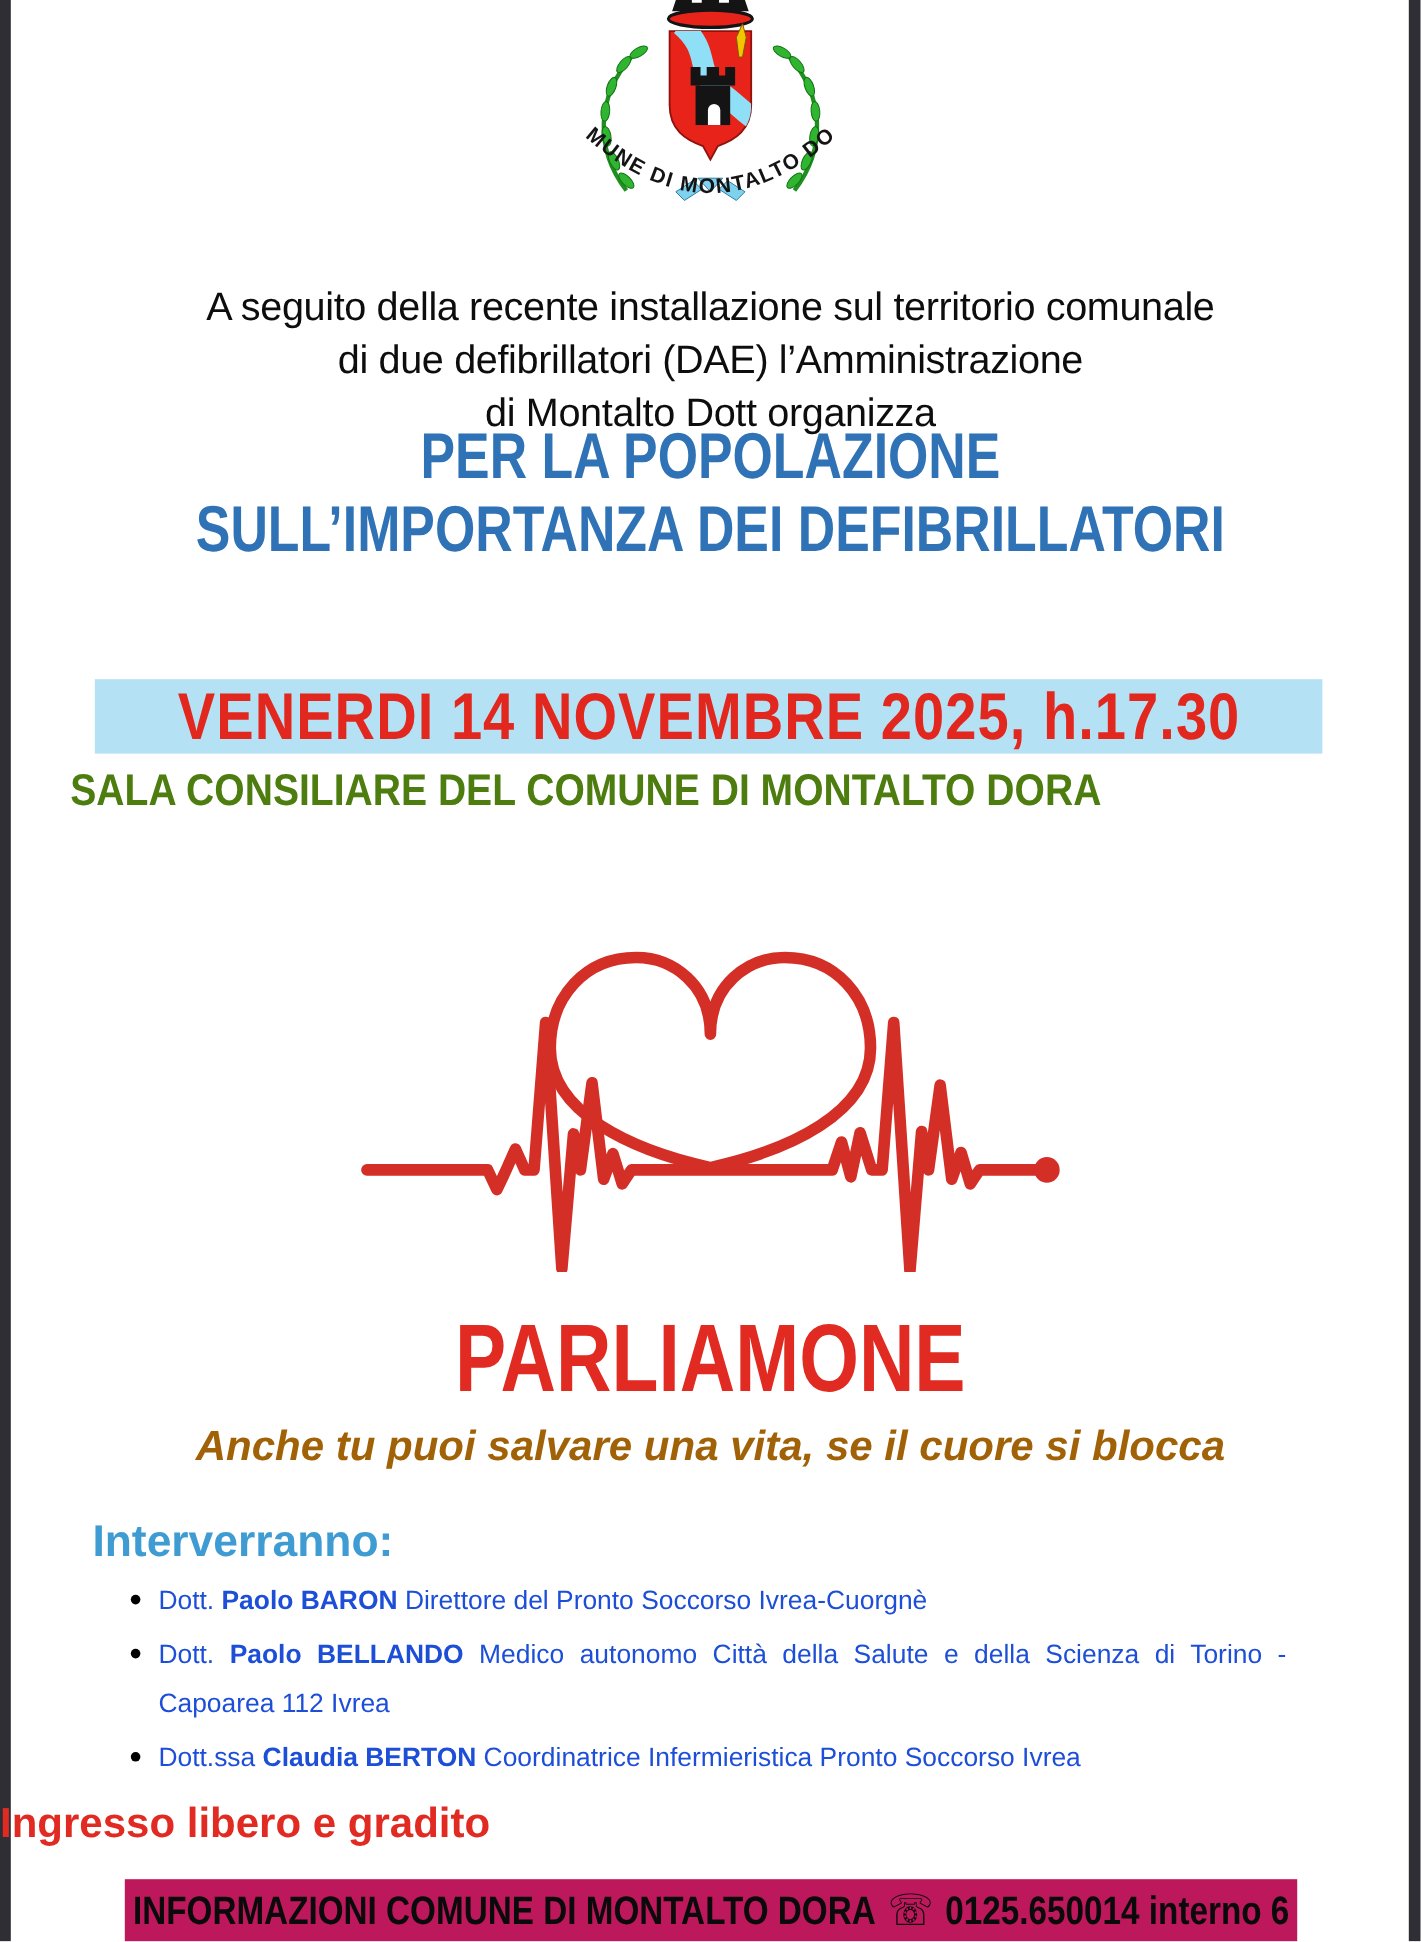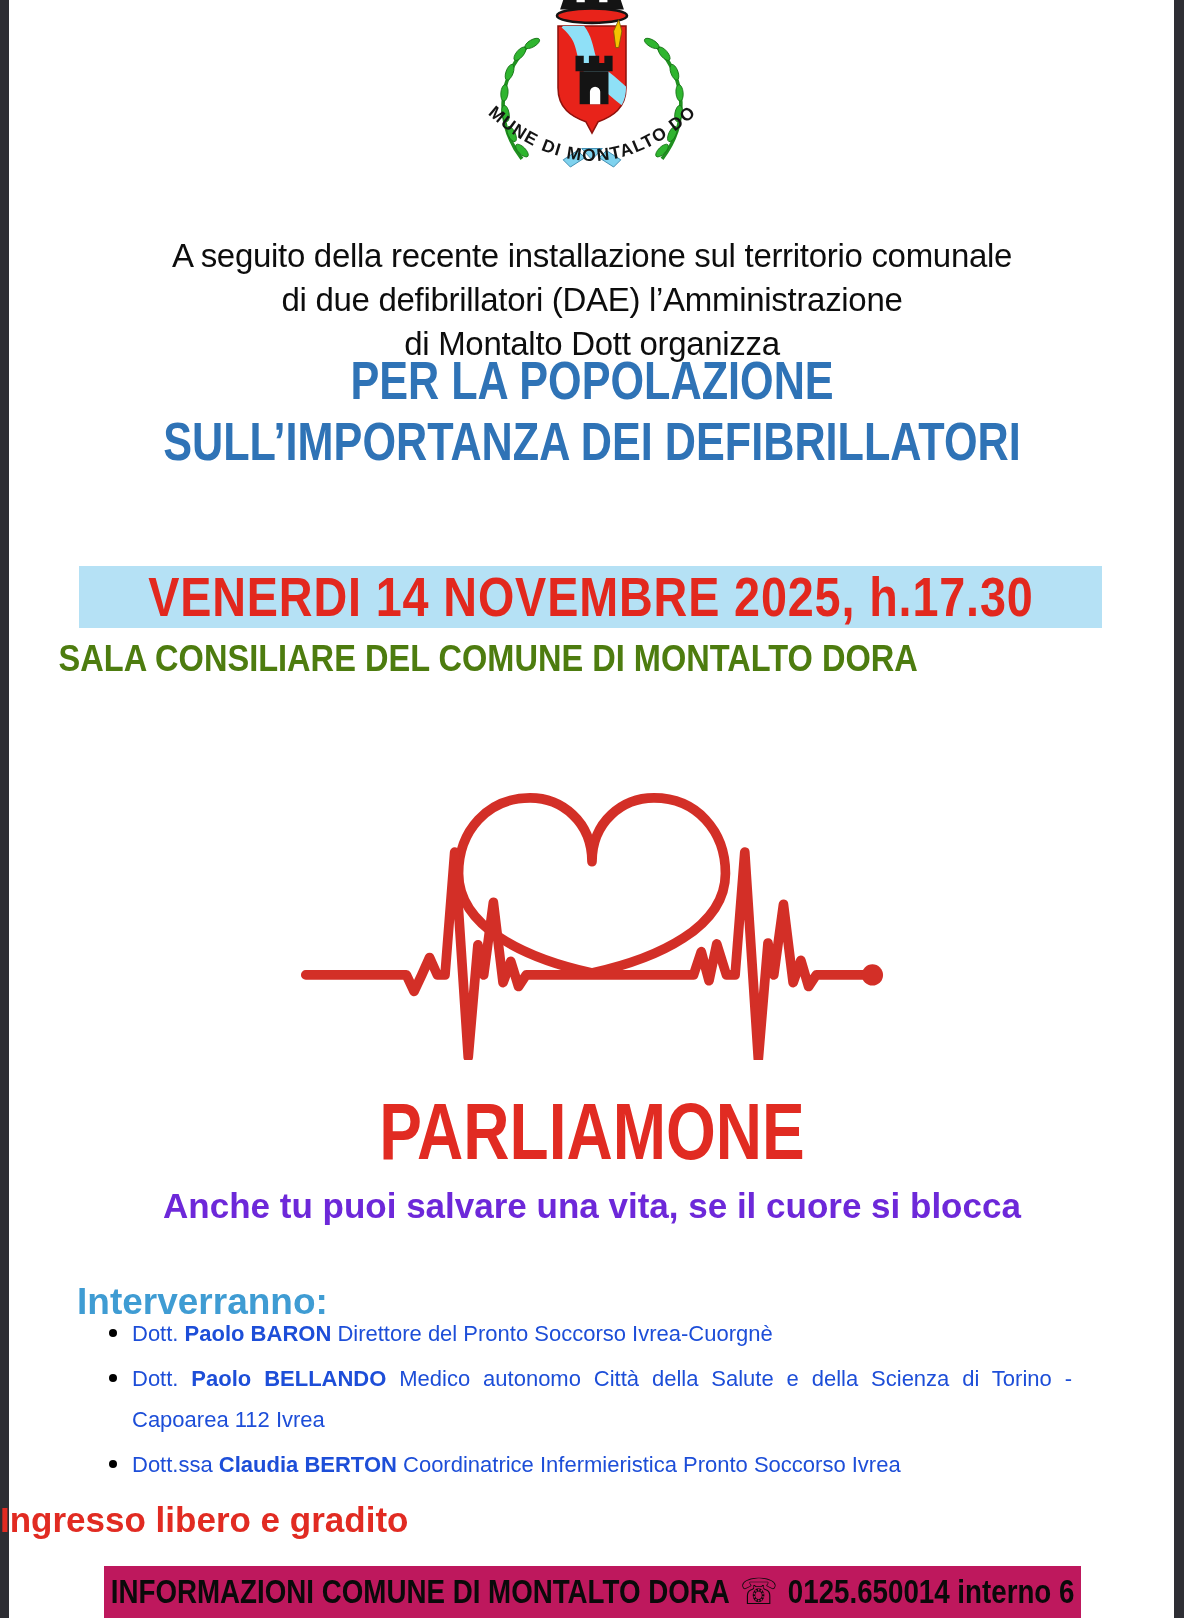--- a/index.html
+++ b/index.html
@@ -34,24 +34,24 @@
   .venue{position:absolute;top:638px;left:0;right:0;text-align:left;
     font-weight:bold;font-size:37px;color:#4d7c0f;}
 
   .ekg{position:absolute;top:738px;left:0;right:0;text-align:center;}
   .ekg svg{width:600px;height:322px;}
 
   .headline{position:absolute;top:1086px;left:0;right:0;text-align:center;
     font-weight:bold;font-size:80px;color:#e12b22;}
 
   .subline{position:absolute;top:1186px;left:0;right:0;text-align:center;
-    font-weight:bold;font-size:35px;color:#6d28d9;}
+    font-weight:bold;font-style:italic;font-size:35px;color:#a16207;}
 
   .speakers-heading{position:absolute;top:1264px;left:77px;
-    font-weight:bold;font-size:37px;color:#3f9cd3;margin-top:17px;}
+    font-weight:bold;font-size:37px;color:#3f9cd3;}
 
   .speakers-list{position:absolute;top:1312px;left:98px;right:112px;
     margin:0;padding:0 0 0 34px;font-size:22px;line-height:41px;color:#1d4ed8;}
   .speakers-list li{text-align:justify;margin-bottom:3px;}
   .speakers-list li::marker{color:#000;font-size:26px;}
   .speaker-name{font-weight:bold;}
 
   .admission{position:absolute;top:1500px;left:0;right:0;
     font-weight:bold;font-size:35px;color:#e12b22;}
 

